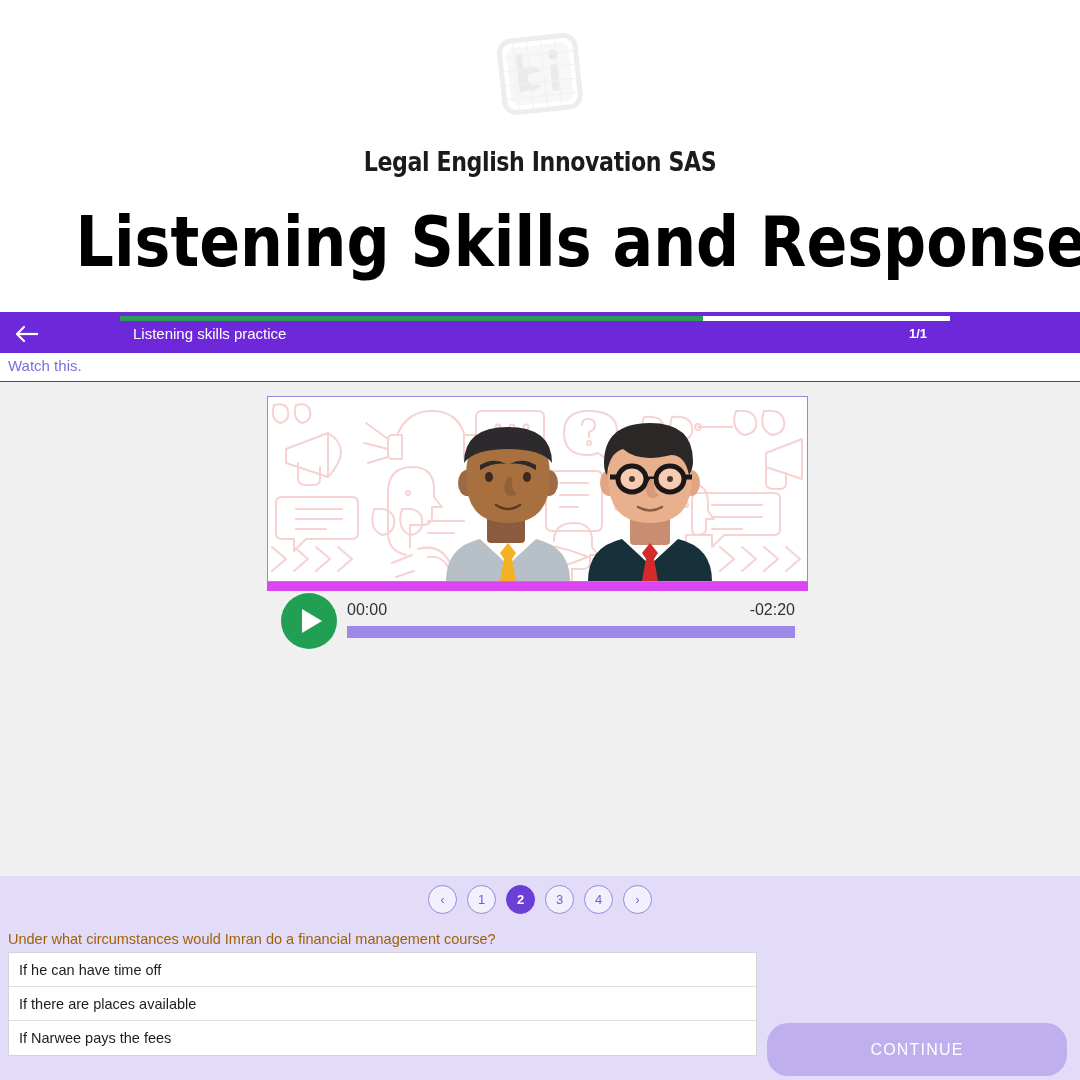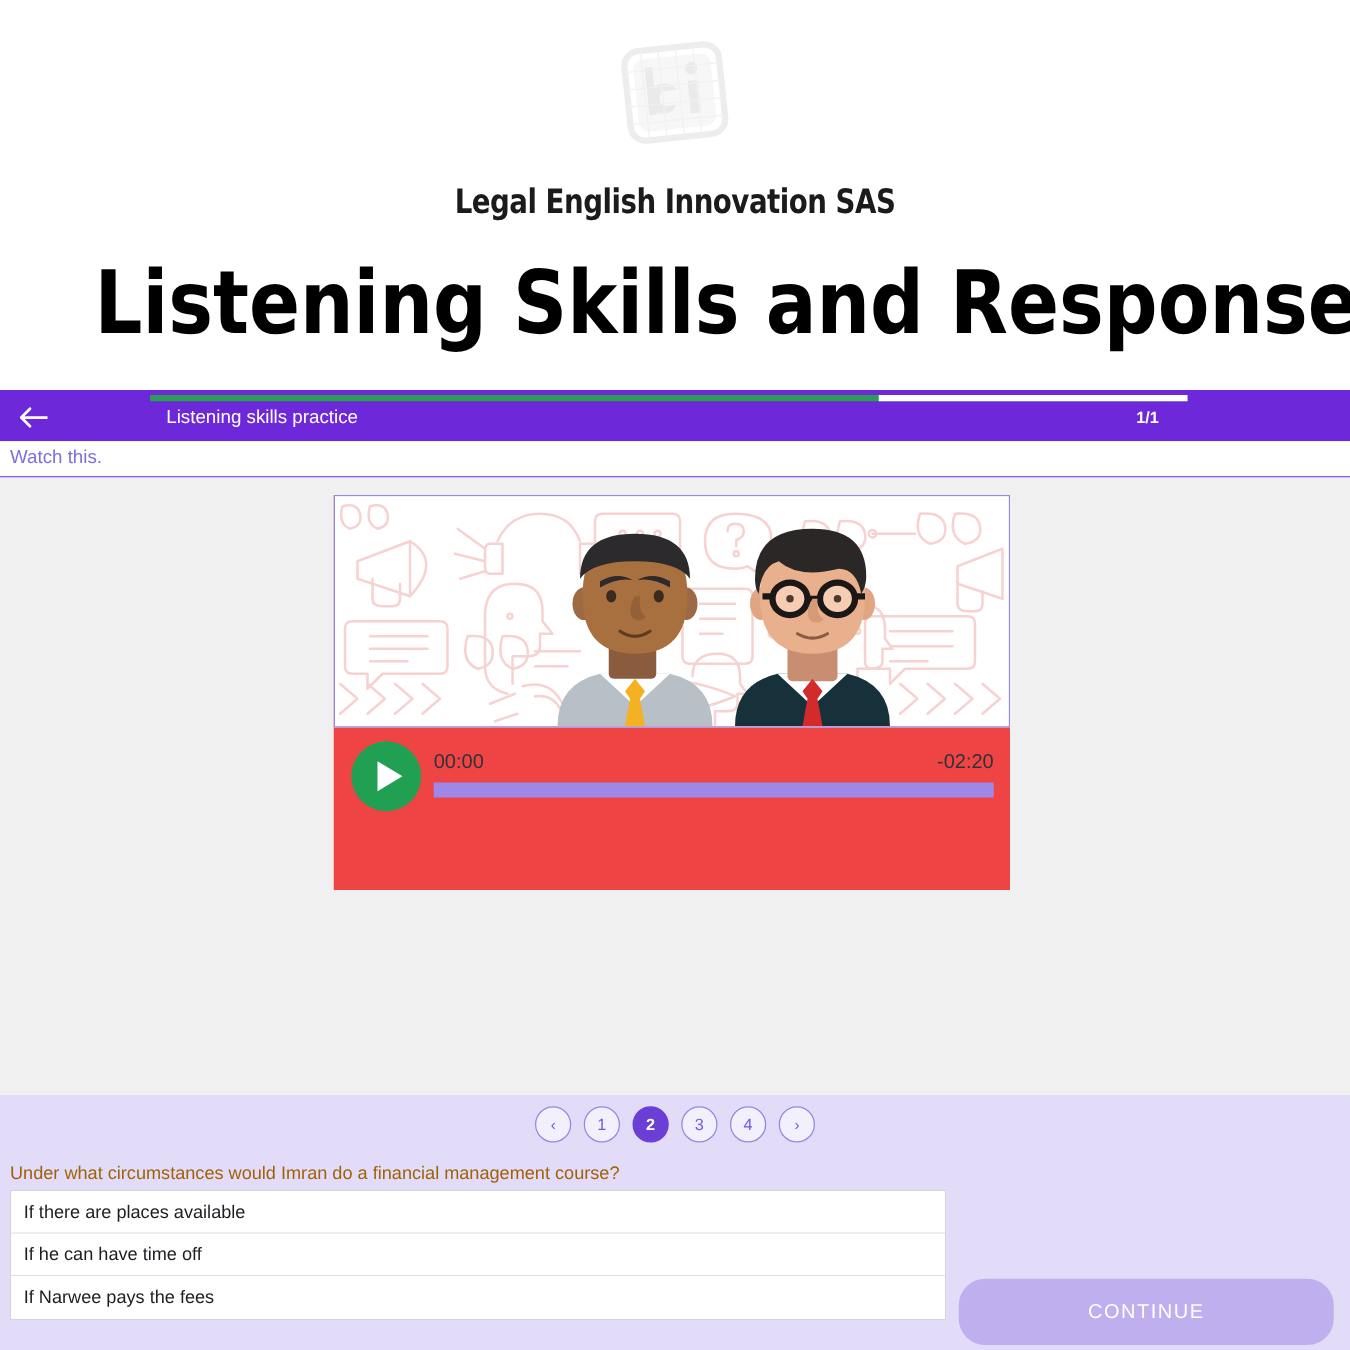--- a/index.html
+++ b/index.html
@@ -134,22 +134,22 @@
     width: 100%;
     height: 494px;
     background: #f0f0f0;
   }
 
   .media-card {
     position: absolute;
     left: 267px;
     top: 14px;
     width: 541px;
-    height: 316px;
-    background: #ef4444;
+    height: 195px;
+    background: #d946ef;
   }
   .video-frame {
     position: absolute;
     left: 0;
     top: 0;
     width: 541px;
     height: 186px;
     background: #ffffff;
     border: 1px solid #9a86e0;
     box-sizing: border-box;
@@ -494,21 +494,21 @@
       <div class="pager-btn">1</div>
       <div class="pager-btn active">2</div>
       <div class="pager-btn">3</div>
       <div class="pager-btn">4</div>
       <div class="pager-btn nav">›</div>
     </div>
 
     <div class="question-text">Under what circumstances would Imran do a financial management course?</div>
 
     <div class="answers">
+      <div class="answer">If he can have time off</div>
       <div class="answer">If there are places available</div>
-      <div class="answer">If he can have time off</div>
       <div class="answer">If Narwee pays the fees</div>
     </div>
 
     <div class="continue-btn">CONTINUE</div>
   </div>
 
 </div>
 
 </body></html>

